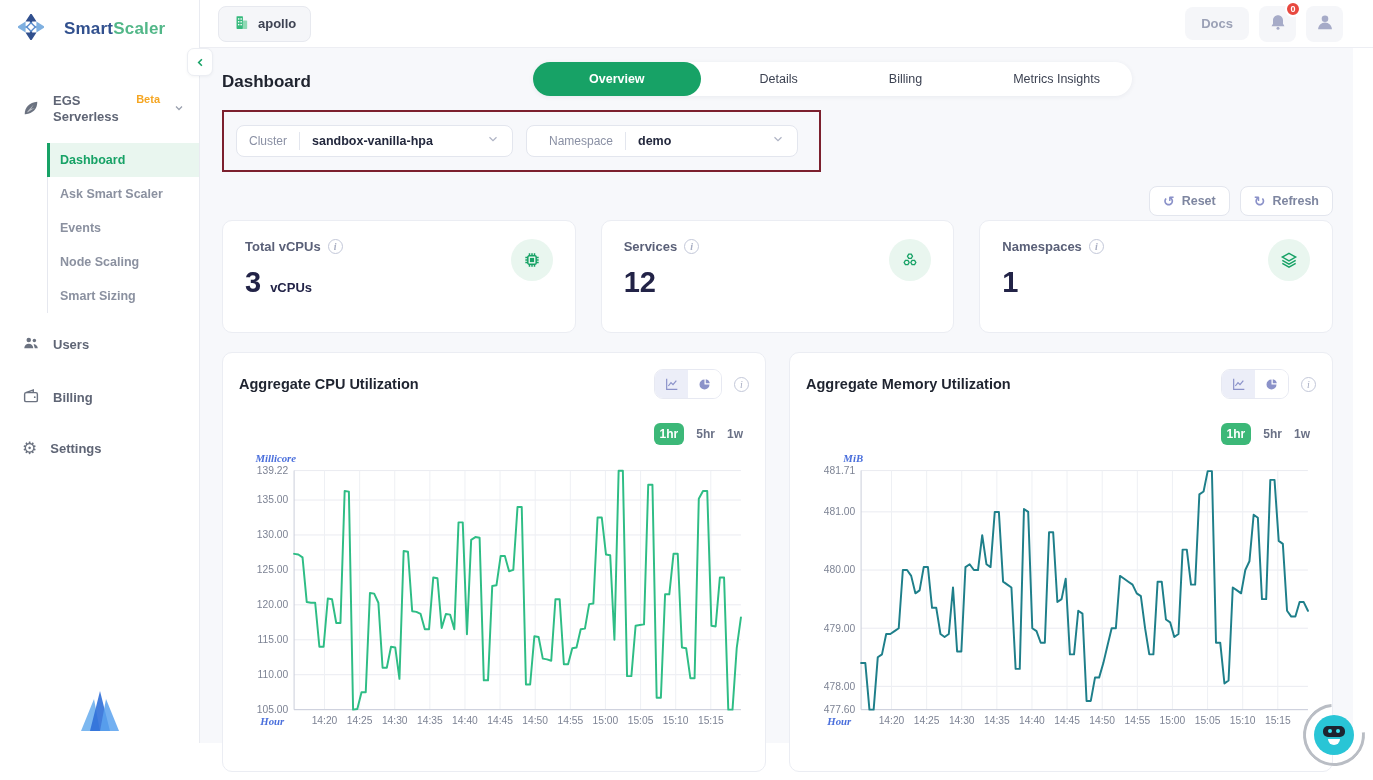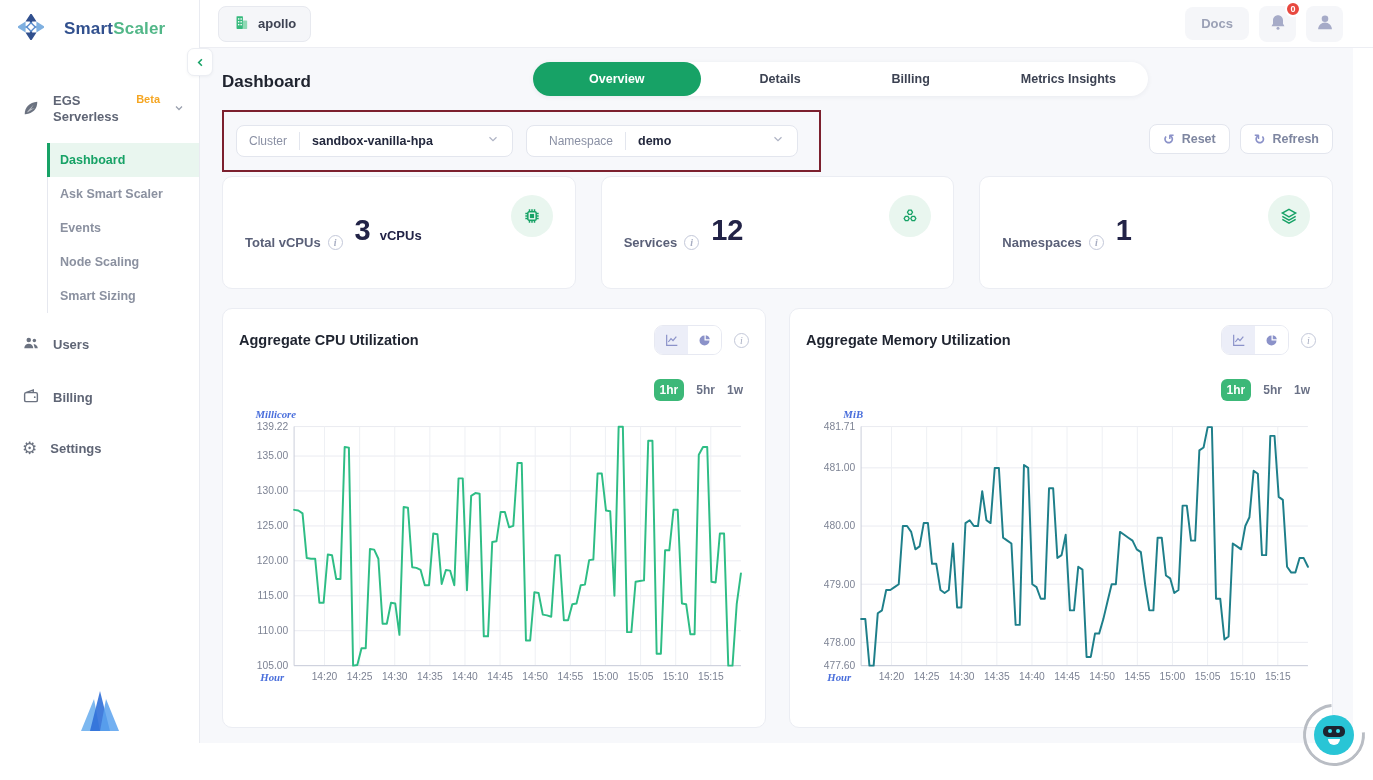--- a/index.html
+++ b/index.html
@@ -48,43 +48,43 @@
     justify-content:center; border:2px solid #fff; }
 
   .content { background:#f7f8fb; margin-right:20px; height:695px; position:relative;
     padding:16px 8px 0 22px; }
   .collapse-btn { position:absolute; left:-13px; top:0px; width:26px; height:28px; background:#fff;
     border:1px solid #eceef3; border-radius:7px; display:flex; align-items:center; justify-content:center;
     cursor:pointer; box-shadow:0 1px 3px rgba(40,50,80,.05); }
   .page-title { font-size:17px; font-weight:700; color:#20242f; padding-top:8px; }
   .tabs { position:absolute; left:333px; top:14px; background:#fff; border-radius:999px;
     box-shadow:0 1px 5px rgba(40,50,80,.07); display:flex; padding:0;gap:27px; }
-  .tab { border:none; background:transparent; font-family:inherit; font-size:12.5px; font-weight:700;
+  .tab { border:none; background:transparent; font-family:inherit; font-size:12.5px; font-weight:400;
     color:#3c4252; padding:10px 32px; border-radius:999px; cursor:pointer; white-space:nowrap; }
   .tab.active { background:#17a266; color:#fff; font-weight:700; padding:10px 56px; }
 
-  .filter-row { display:flex; align-items:flex-start; margin-top:18px; }
+  .filter-row { display:flex; align-items:flex-start; margin-top:18px;flex-direction:column; }
   .filter-annotation { border:2px solid #7c202e; padding:13px 21px 13px 12px; display:flex; gap:13px; }
   .select { display:flex; align-items:center; background:#fff; border:1px solid #e3e6ee; border-radius:8px;
     height:32px; padding:0 12px; cursor:pointer; }
   .select .lbl { font-size:12px; color:#8a90a4; padding-right:12px; }
   .select .div { width:1px; height:18px; background:#e3e6ee; }
   .select .val { font-size:12.5px; font-weight:700; color:#23283d; padding:0 12px; }
   .select.cluster { width:277px; } .select.namespace { width:272px;padding-left:22px; }
   .select .chev { margin-left:auto; }
   .filter-actions { margin-left:auto; display:flex; gap:10px; margin-top:14px; margin-right:12px; }
   .ghost-btn { display:flex; align-items:center; gap:7px; background:#fff; border:1px solid #e3e6ee;
     border-radius:8px; height:30px; padding:0 13px; font-family:inherit; font-size:12.5px; font-weight:600;
     color:#7e86a0; cursor:pointer; }
   .ghost-btn .gi { font-family:"DejaVu Sans", sans-serif; color:#8b92c9; font-size:14px; line-height:1; }
 
   .stats-row { display:flex; gap:25px; margin-top:4px; margin-right:12px; }
   .stat-card { flex:1; background:#fff; border:1px solid #ebedf3; border-radius:10px; height:113px;
     padding:18px 22px; display:flex; }
-  .stat-left { display:flex; flex-direction:row; gap:12px;margin-top:19px; }
+  .stat-left { display:flex; flex-direction:column; gap:12px; }
   .stat-label-row { display:flex; align-items:center; gap:7px; font-size:13px; color:#5a6078; font-weight:600; }
   .stat-value-row { display:flex; align-items:baseline; gap:9px; }
   .stat-value { font-size:29px; font-weight:700; color:#222347; }
   .stat-unit { font-size:13px; font-weight:700; color:#222347; }
   .stat-icon { margin-left:auto; width:42px; height:42px; border-radius:50%; background:#e9f6ef;
     display:flex; align-items:center; justify-content:center; }
   .info-i { width:15px; height:15px; border:1px solid #c3c8d9; border-radius:50%; color:#a7adc2;
     font-size:10px; font-style:italic; font-family:"Liberation Serif", serif; display:inline-flex;
     align-items:center; justify-content:center; flex:0 0 15px; }
 

